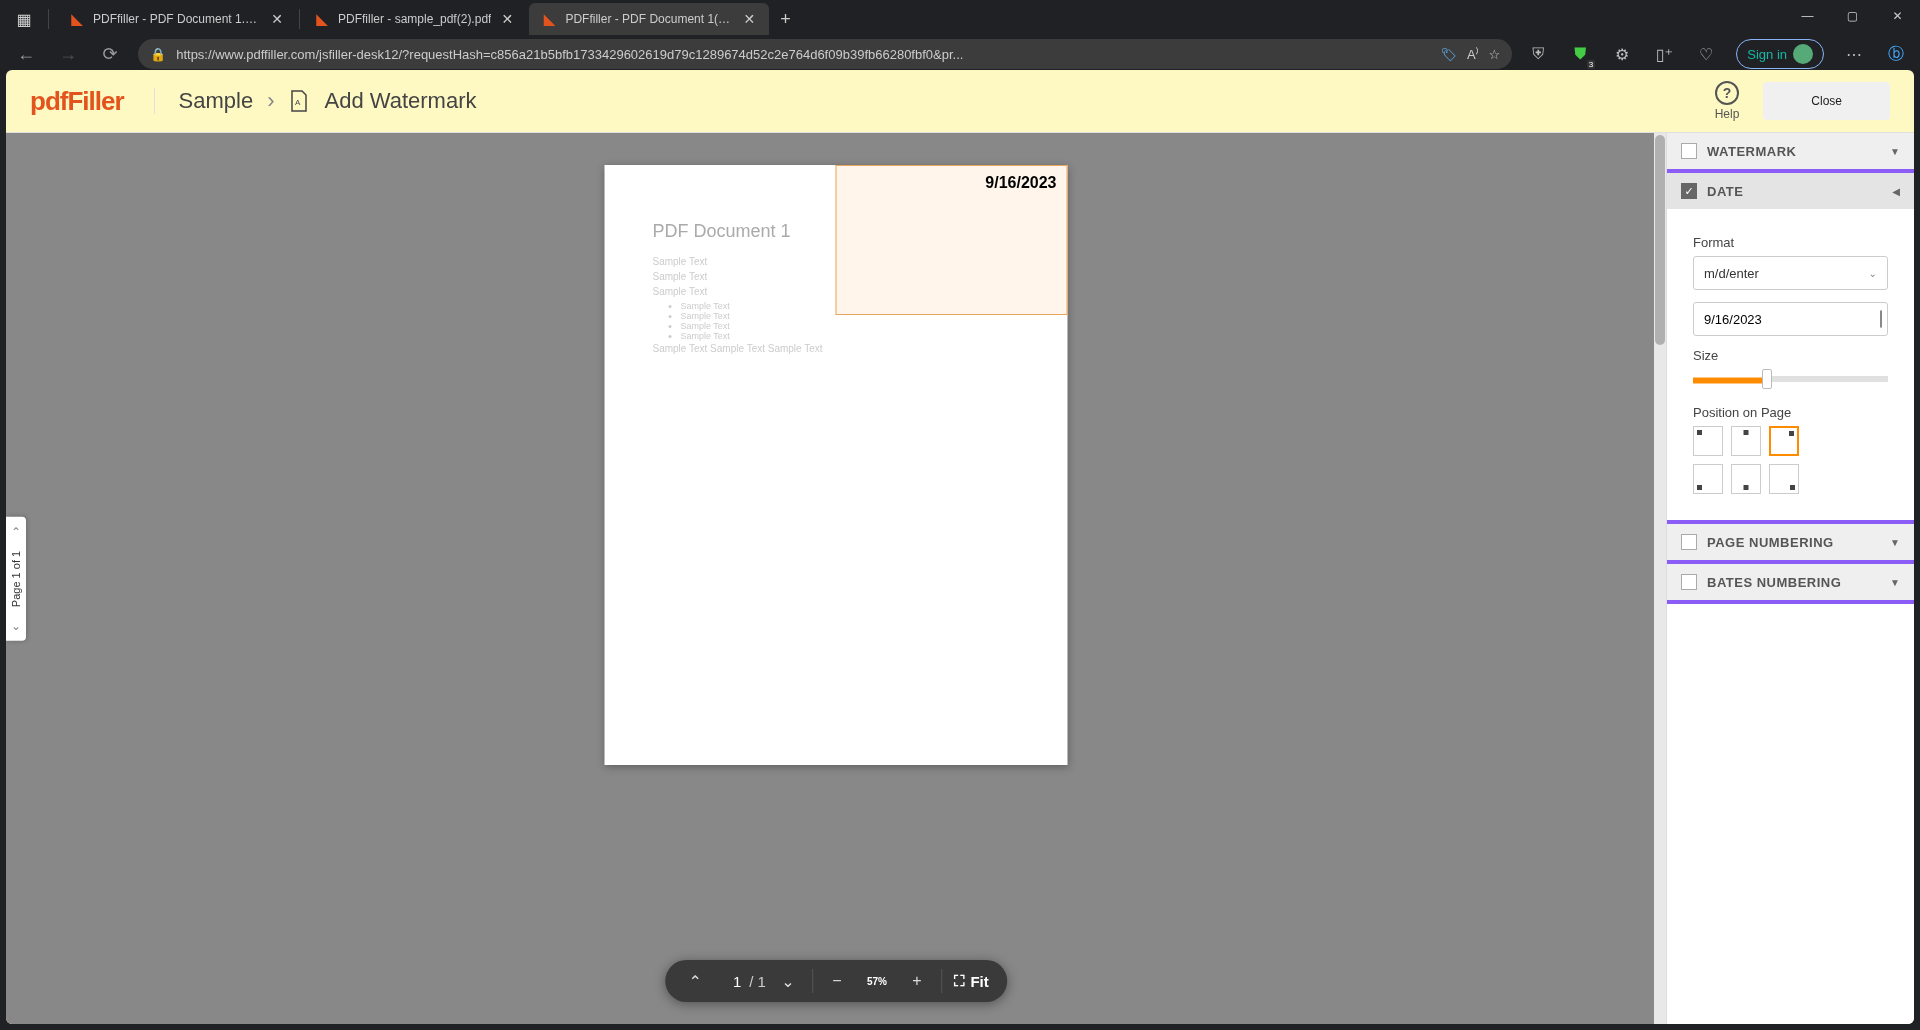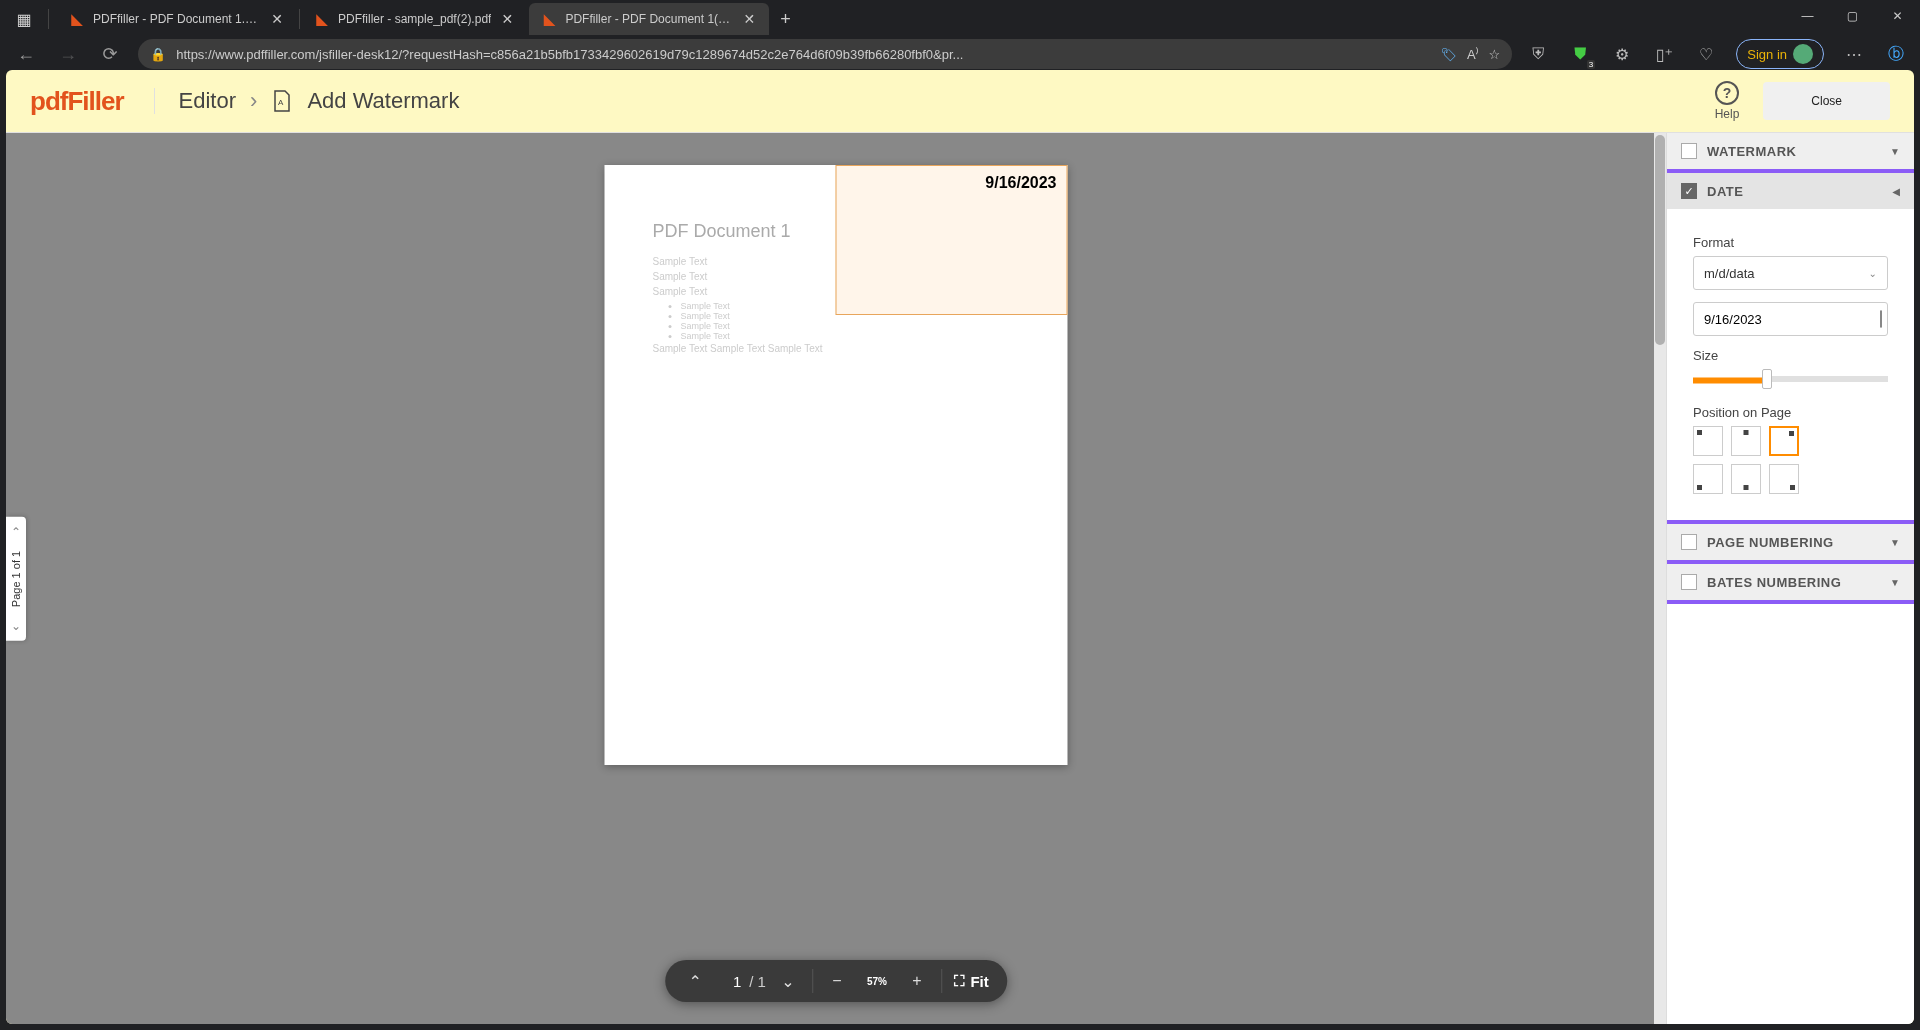--- a/index.html
+++ b/index.html
@@ -13,21 +13,21 @@
 .tab.active { background: #3c3c3c; }
 .tab-icon { width: 16px; height: 16px; display: flex; align-items: center; justify-content: center; color: #e2531d; font-weight: bold; font-size: 14px; }
 .tab-title { white-space: nowrap; overflow: hidden; text-overflow: ellipsis; flex: 1; }
 .tab-close { width: 16px; height: 16px; display: flex; align-items: center; justify-content: center; font-size: 14px; color: #ccc; }
 .new-tab { width: 28px; height: 28px; display: flex; align-items: center; justify-content: center; color: #ccc; font-size: 18px; }
 .addr-bar { height: 32px; display: flex; align-items: center; padding: 0 12px; gap: 14px; }
 .nav-btn { width: 28px; height: 28px; display: flex; align-items: center; justify-content: center; color: #999; font-size: 18px; }
 .addr-field { flex: 1; height: 30px; background: #3c3c3c; border-radius: 15px; display: flex; align-items: center; padding: 0 12px; gap: 10px; color: #ccc; font-size: 13px; }
 .addr-ext { display: flex; align-items: center; gap: 18px; }
 .ext-icon { width: 24px; height: 24px; display: flex; align-items: center; justify-content: center; color: #bbb; font-size: 16px; }
-.signin { border: 1px solid #8ab4f8; border-radius: 16px; padding: 4px 10px; display: flex; align-items: center; gap: 6px; color: #eab308; font-size: 13px; }
+.signin { border: 1px solid #8ab4f8; border-radius: 16px; padding: 4px 10px; display: flex; align-items: center; gap: 6px; color: #14b8a6; font-size: 13px; }
 .avatar { width: 20px; height: 20px; border-radius: 50%; background: #5a7; }
 .window-controls { position: absolute; top: 0; right: 0; display: flex; height: 32px; }
 .win-btn { width: 45px; height: 32px; display: flex; align-items: center; justify-content: center; color: #ccc; font-size: 12px; }
 
 
 .app { position: absolute; top: 70px; left: 6px; right: 6px; bottom: 6px; background: #fef9c3; border-radius: 6px; overflow: hidden; display: flex; flex-direction: column; }
 
 
 .app-header { height: 63px; border-bottom: 1px solid #e0e0e0; display: flex; align-items: center; padding: 0 24px; }
 .logo { font-size: 26px; font-weight: 700; color: #e2531d; letter-spacing: -1px; margin-right: 30px; }
@@ -157,21 +157,21 @@
       <span class="ext-icon" style="color:#4af">ⓑ</span>
     </div>
   </div>
 </div>
 
 <div class="app">
 
   <div class="app-header">
     <div class="logo">pdfFiller</div>
     <div class="breadcrumb">
-      <span>Editor</span>
+      <span>Sample</span>
       <span class="bc-sep">›</span>
       <span class="bc-icon">
         <svg width="20" height="22" viewBox="0 0 20 22">
             <path d="M3 1h10l4 4v16H3z" fill="none" stroke="#444" stroke-width="1.5"></path>
             <text x="6" y="15" font-size="8" fill="#444">A</text>
           </svg>
       </span>
       <span>Add Watermark</span>
     </div>
     <div class="header-right">
@@ -249,21 +249,21 @@
 
       <div class="panel-section">
         <div class="section-head active">
           <span class="section-check checked">✓</span>
           <span class="section-title">DATE</span>
           <span class="section-caret">◀</span>
         </div>
         <div class="section-body">
           <div class="field-label">Format</div>
           <div class="select-box">
-            <span>m/d/data</span>
+            <span>m/d/enter</span>
             <span style="color:#888;font-size:10px">⌄</span>
           </div>
           <div class="input-box">
             <input value="9/16/2023" style="">
             <span class="cal-icon-box"></span>
           </div>
           <div class="field-label">Size</div>
           <div class="slider-track">
             <div class="slider-rest"></div>
             <div class="slider-fill"></div>

